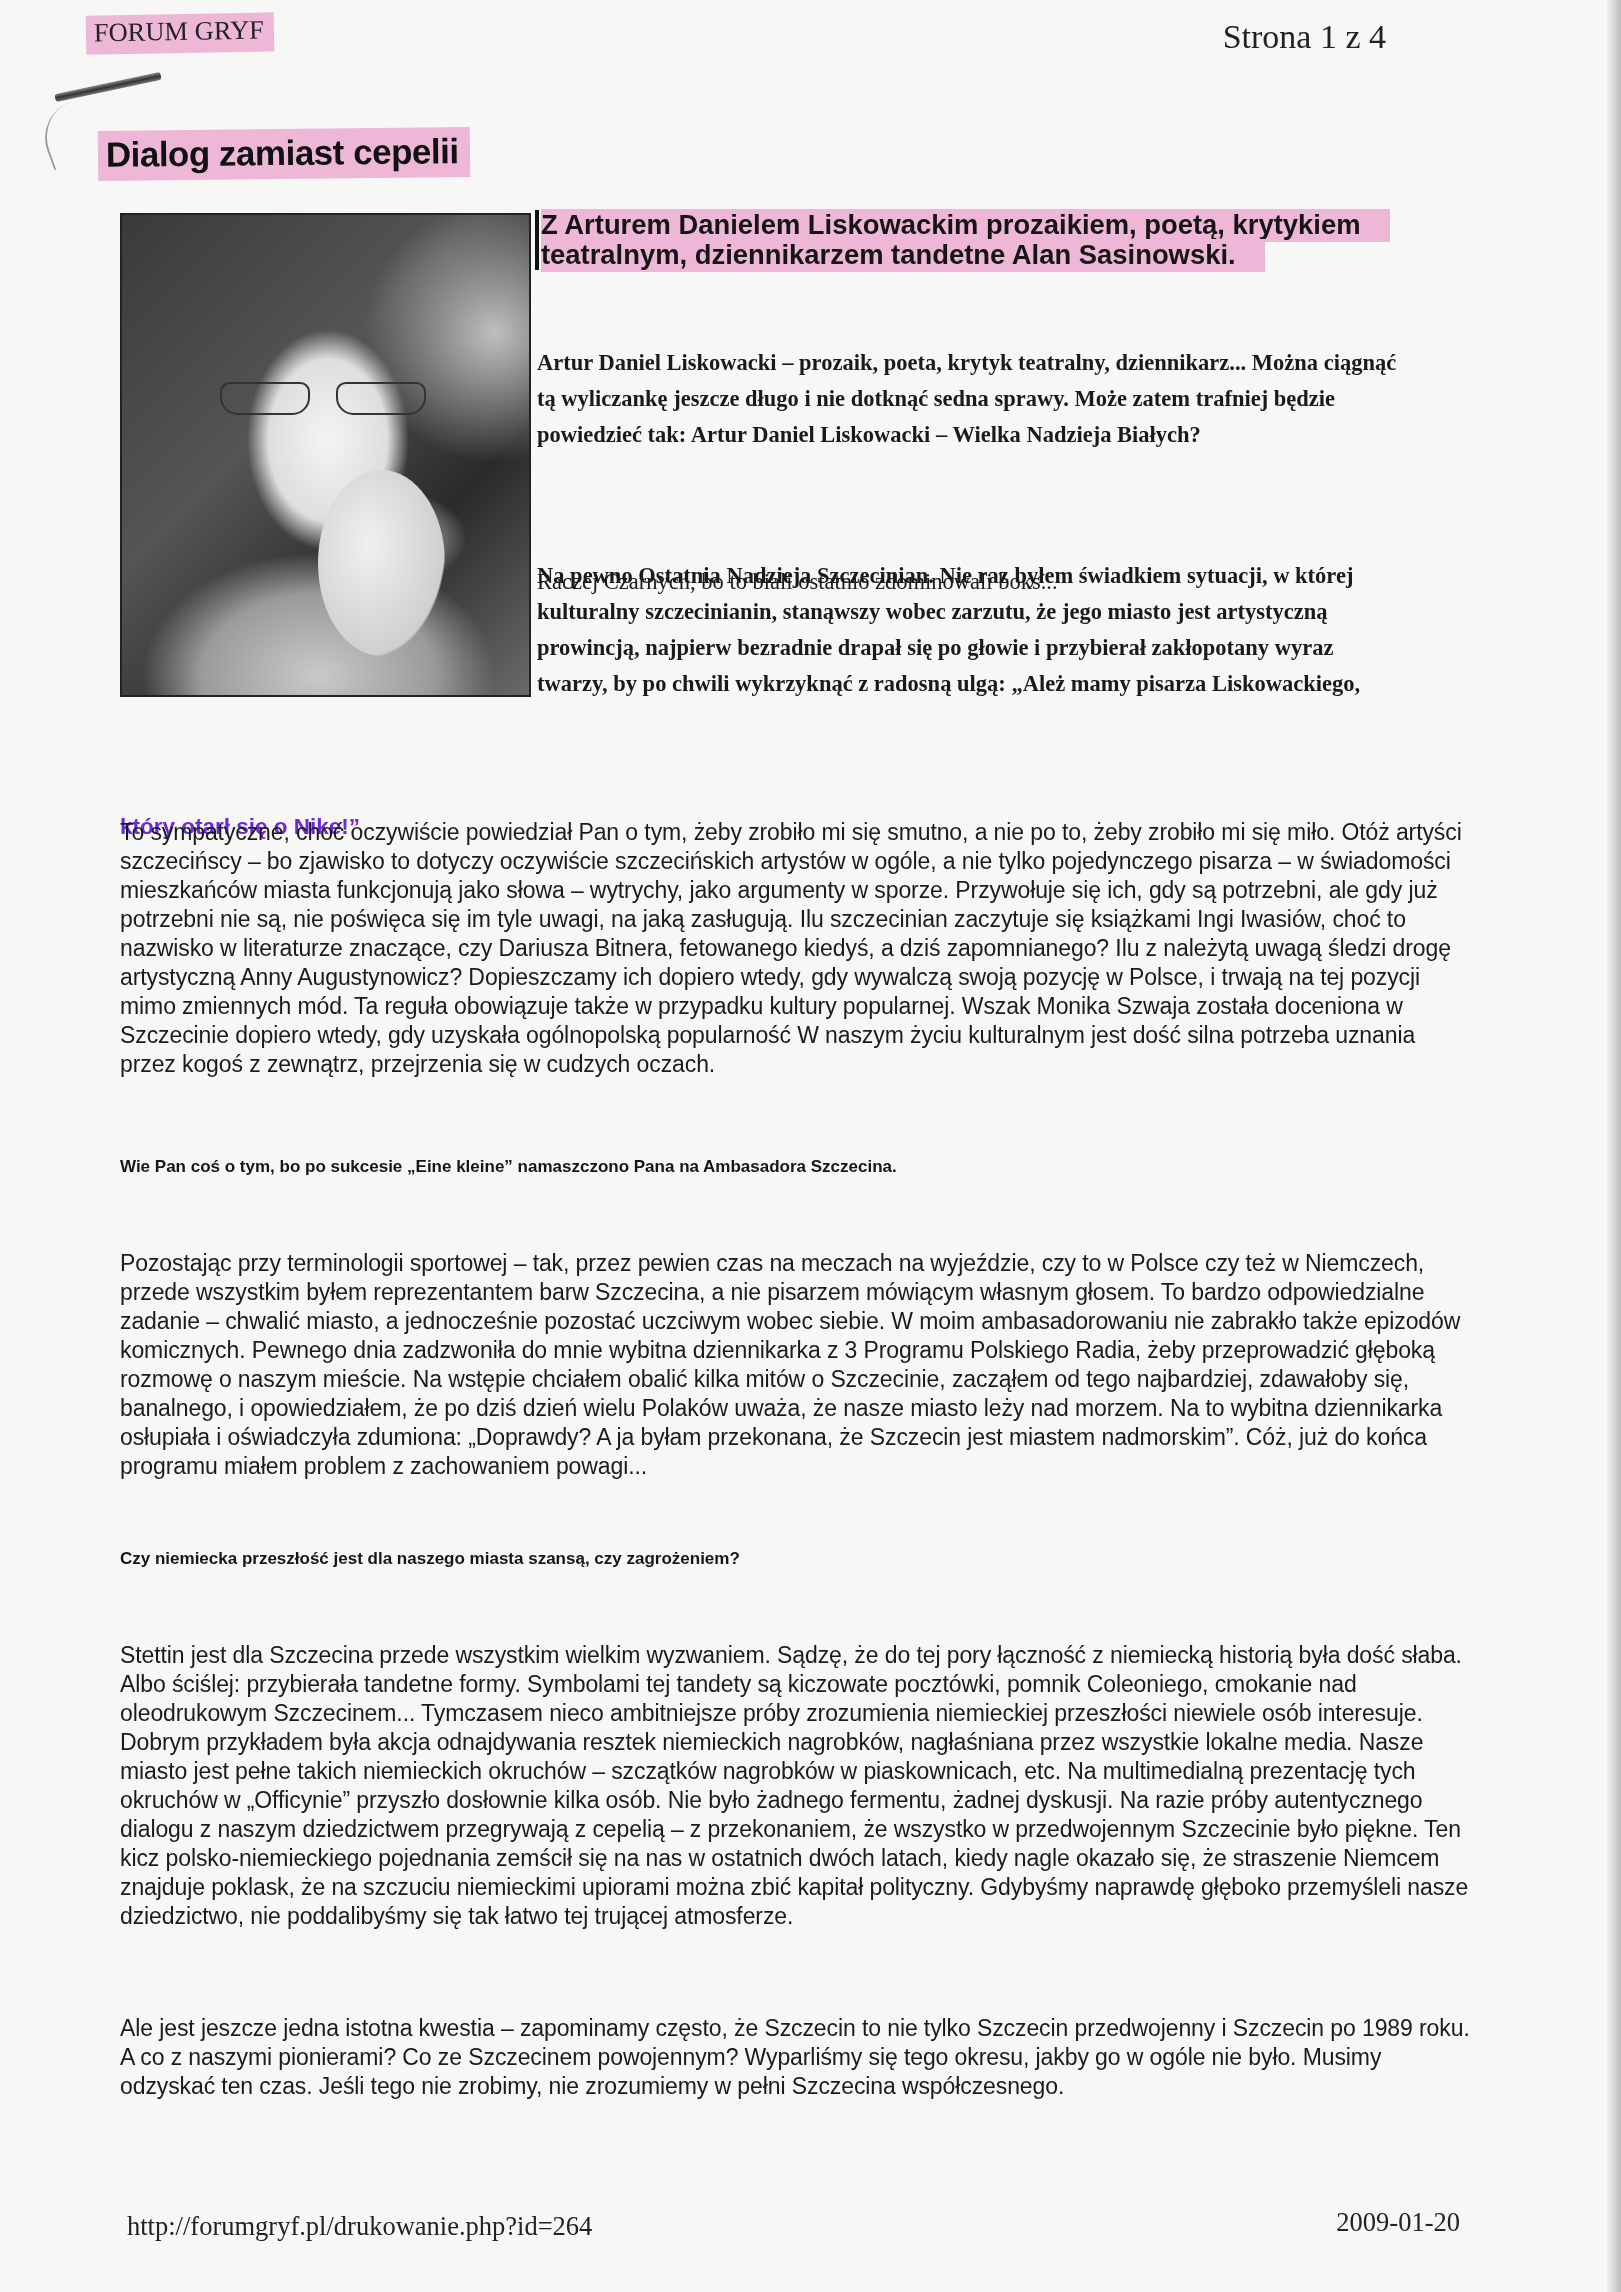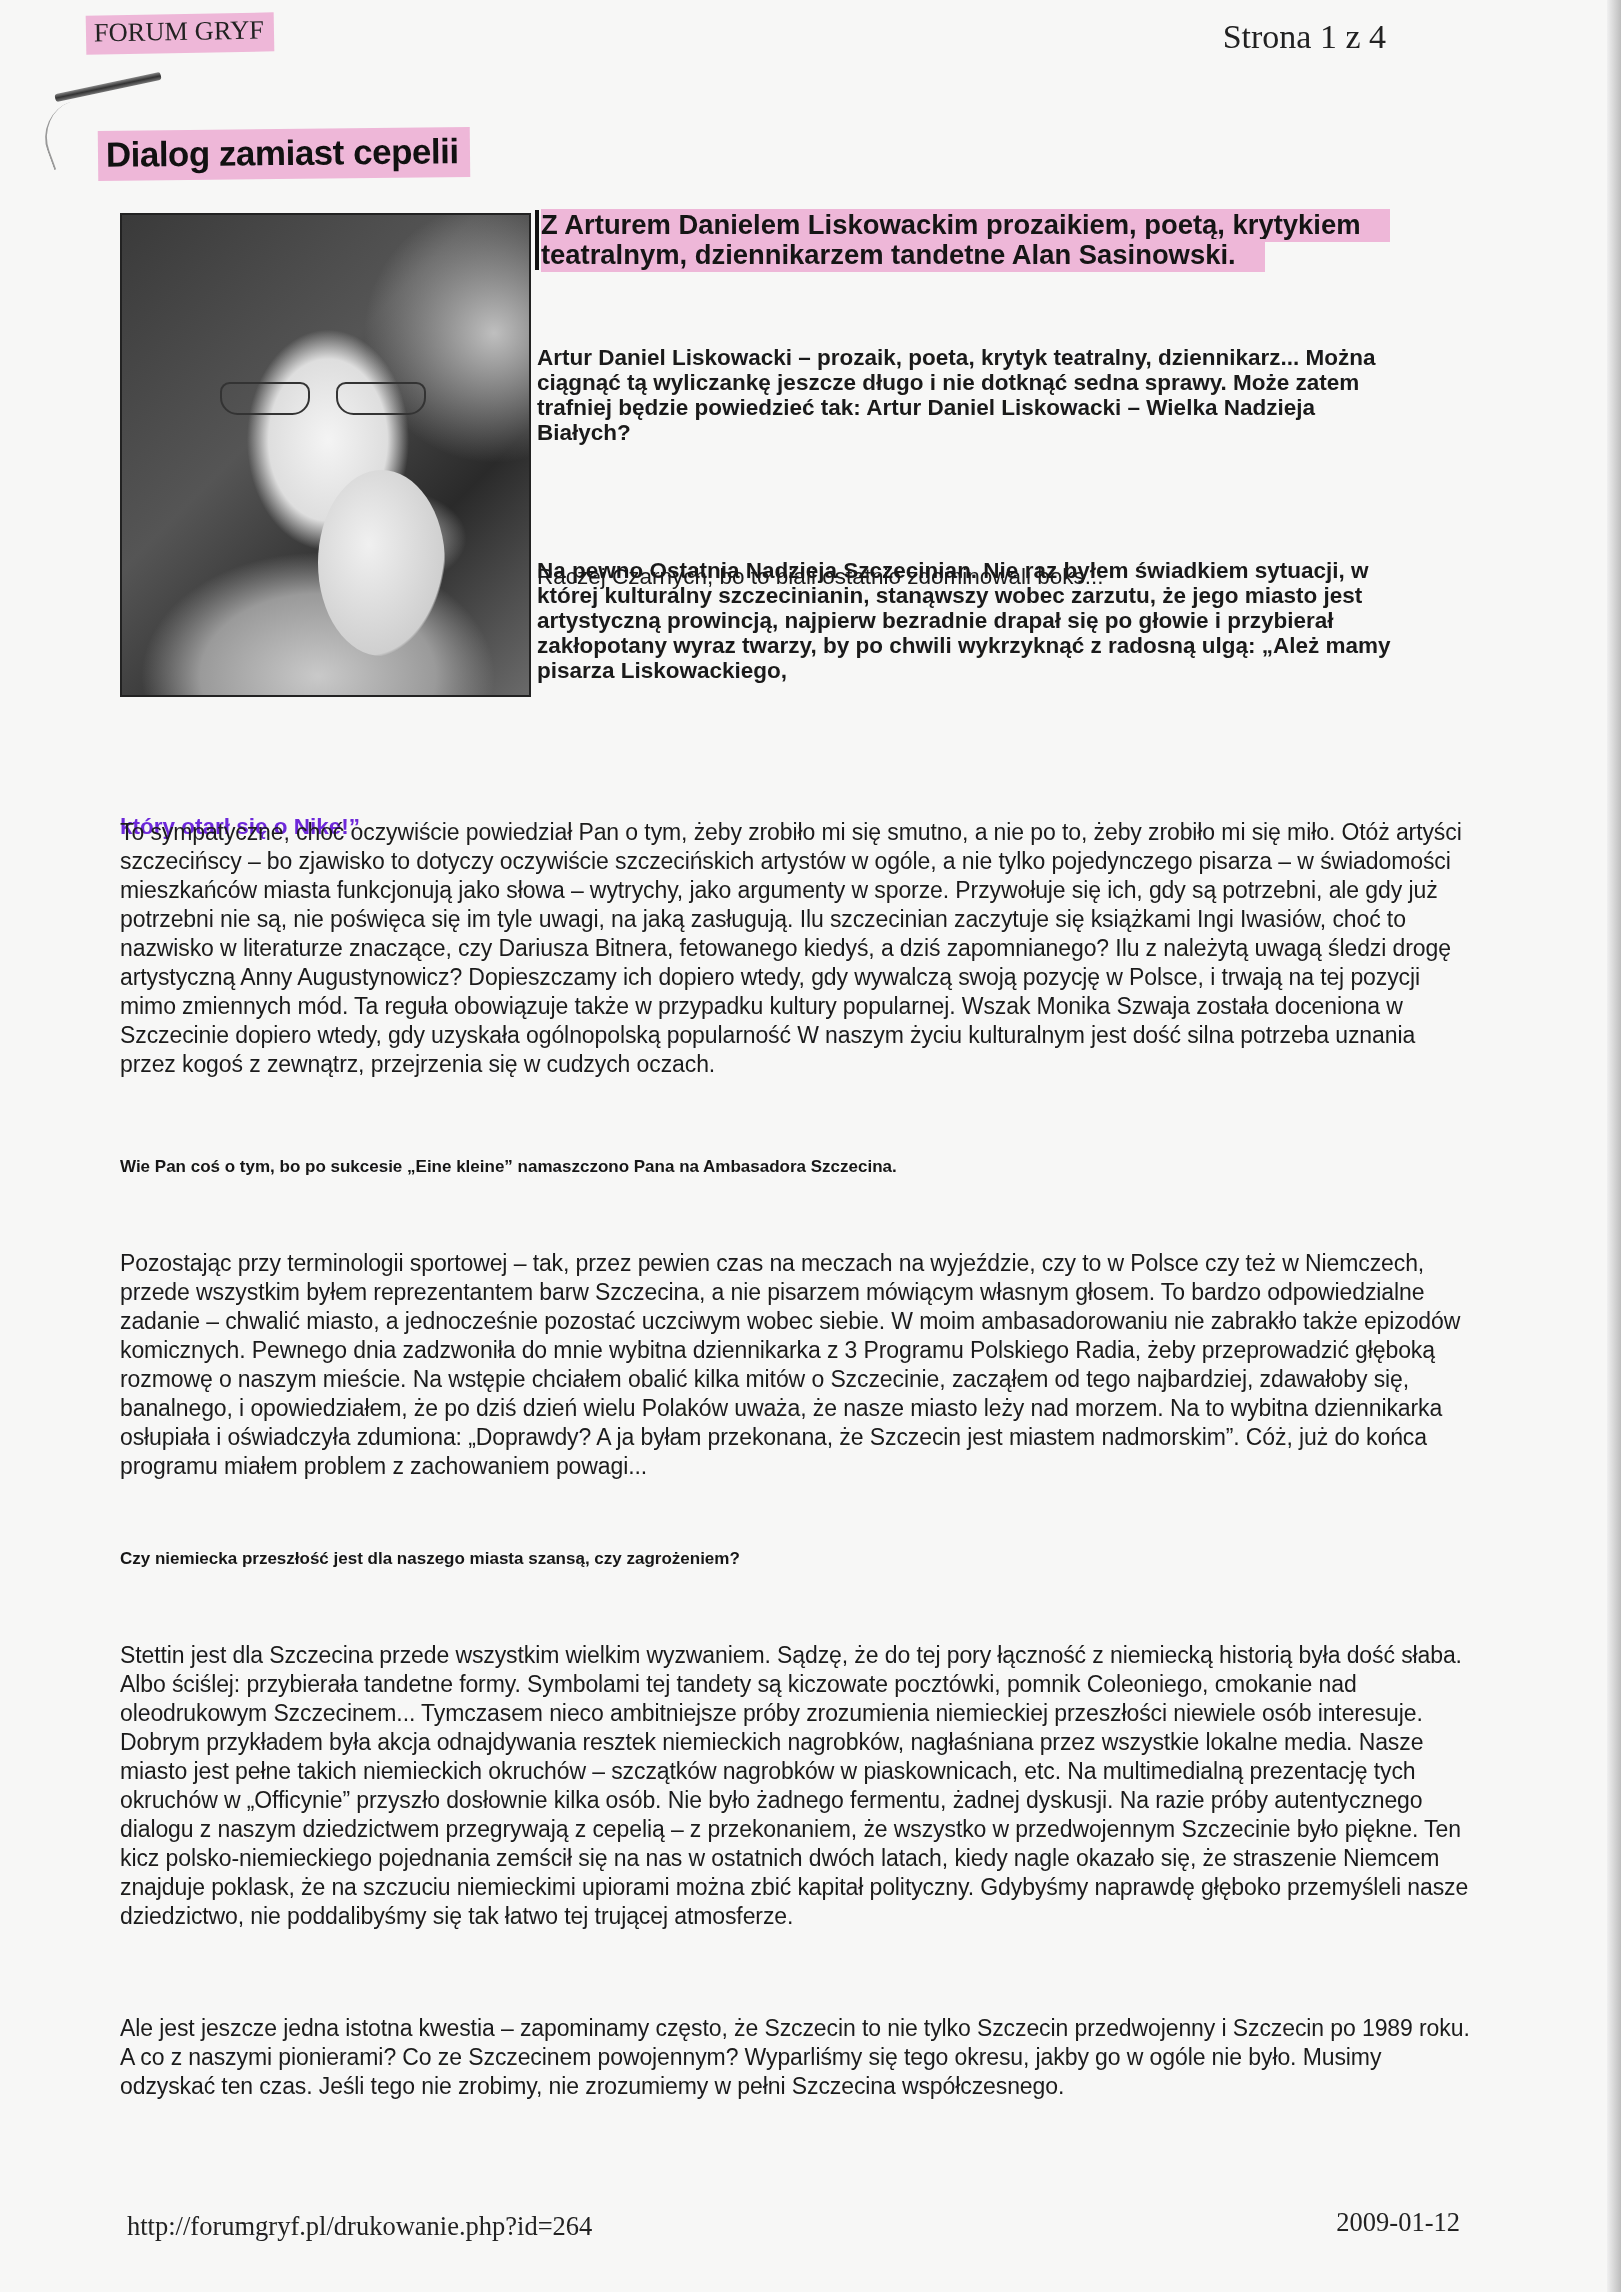--- a/index.html
+++ b/index.html
@@ -68,21 +68,21 @@
     position: absolute; left: 535px; top: 210px; width: 882px;
     font-size: 27.4px; font-weight: bold; line-height: 30px; color: #151515;
     border-left: 4.9px solid #111; padding-left: 2px;
   }
   .subtitle span.hl {
     background: #eeb7d8; box-decoration-break: clone; -webkit-box-decoration-break: clone;
     padding: 0 29px 2px 0;
   }
   .intro-col {
     position: absolute; left: 537px; width: 863px;
-    font-size: 22.5px; line-height: 25px; color: #1a1a1a;
+    font-size: 22.5px; line-height: 36px; color: #1a1a1a; font-family: Liberation Serif, serif;
   }
   .intro-col.bold { font-weight: bold; }
   .wrap-line {
     position: absolute; left: 120px; top: 766px;
     font-size: 22.5px; font-weight: bold; color: #6d28d9; margin-top: 48px;
   }
   .body-text {
     position: absolute; left: 120px; width: 1353px;
     font-size: 23px; line-height: 29px; color: #1b1b1b;
     letter-spacing: -0.1px;
@@ -131,14 +131,14 @@
 <div class="question" style="top:1157px;">Wie Pan coś o tym, bo po sukcesie „Eine kleine” namaszczono Pana na Ambasadora Szczecina.</div>
 
 <div class="body-text" style="top:1215px;">Pozostając przy terminologii  sportowej – tak, przez pewien czas na meczach na wyjeździe, czy to w Polsce czy też w Niemczech, przede wszystkim byłem reprezentantem barw Szczecina, a nie pisarzem mówiącym własnym głosem. To bardzo odpowiedzialne zadanie – chwalić miasto, a jednocześnie pozostać uczciwym wobec siebie. W moim ambasadorowaniu nie zabrakło także epizodów komicznych.  Pewnego dnia zadzwoniła do mnie wybitna dziennikarka z 3 Programu Polskiego Radia, żeby przeprowadzić głęboką rozmowę o naszym mieście. Na wstępie chciałem obalić kilka mitów o Szczecinie, zacząłem od tego najbardziej, zdawałoby się, banalnego, i opowiedziałem, że po dziś dzień wielu Polaków uważa, że nasze miasto leży nad morzem. Na to wybitna dziennikarka osłupiała i oświadczyła zdumiona: „Doprawdy? A ja byłam przekonana, że Szczecin jest miastem nadmorskim”. Cóż, już do końca programu miałem problem z zachowaniem powagi...</div>
 
 <div class="question" style="top:1549px;">Czy niemiecka przeszłość jest dla naszego miasta szansą, czy zagrożeniem?</div>
 
 <div class="body-text" style="top:1607px;">Stettin jest dla Szczecina przede wszystkim wielkim wyzwaniem. Sądzę, że do tej pory łączność z niemiecką historią była dość słaba. Albo ściślej: przybierała tandetne formy. Symbolami tej tandety są kiczowate pocztówki, pomnik Coleoniego, cmokanie nad oleodrukowym Szczecinem... Tymczasem nieco ambitniejsze próby zrozumienia niemieckiej przeszłości niewiele osób interesuje. Dobrym przykładem była akcja odnajdywania resztek niemieckich nagrobków, nagłaśniana przez wszystkie lokalne media. Nasze miasto jest pełne takich niemieckich okruchów – szczątków nagrobków w piaskownicach, etc. Na multimedialną prezentację tych okruchów w „Officynie” przyszło dosłownie kilka osób. Nie było żadnego fermentu, żadnej dyskusji. Na razie próby autentycznego dialogu z naszym dziedzictwem przegrywają z cepelią – z przekonaniem, że wszystko w przedwojennym Szczecinie było piękne. Ten kicz polsko-niemieckiego pojednania zemścił się na nas w ostatnich dwóch latach, kiedy nagle okazało się, że straszenie Niemcem znajduje poklask, że na szczuciu niemieckimi upiorami można zbić kapitał polityczny. Gdybyśmy naprawdę głęboko przemyśleli nasze dziedzictwo, nie poddalibyśmy się tak łatwo tej trującej atmosferze.</div>
 <div class="body-text" style="top:1980px;">Ale jest jeszcze jedna istotna kwestia – zapominamy często, że Szczecin to nie tylko Szczecin przedwojenny i Szczecin po 1989 roku. A co z naszymi pionierami? Co ze Szczecinem powojennym? Wyparliśmy się tego okresu, jakby go w ogóle nie było. Musimy odzyskać ten czas. Jeśli tego  nie zrobimy, nie zrozumiemy w pełni Szczecina współczesnego.</div>
 
 <div class="footer-url">http://forumgryf.pl/drukowanie.php?id=264</div>
-<div class="footer-date">2009-01-12</div>
+<div class="footer-date">2009-01-20</div>
 
 
 </body></html>

